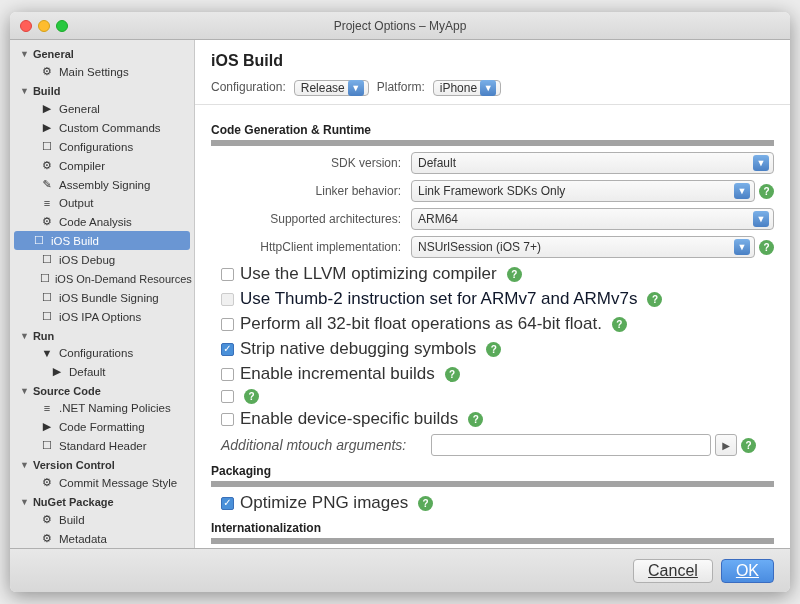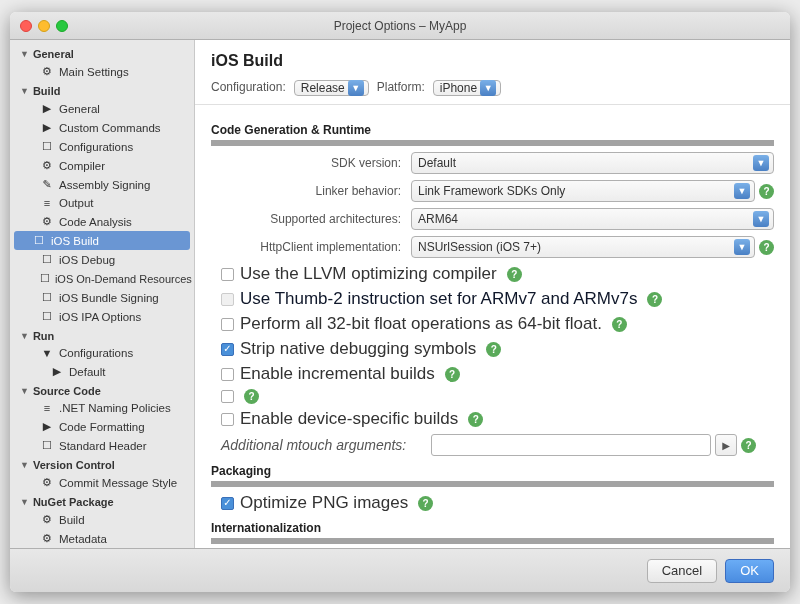--- a/index.html
+++ b/index.html
@@ -337,22 +337,23 @@
       align-items: center;
       justify-content: flex-end;
       padding: 0 16px;
       gap: 8px;
     }
     .btn {
       height: 24px;
       padding: 0 14px;
       border-radius: 4px;
       border: 1px solid #b0b0b0;
-      font-size: 13px;
-      cursor: pointer;
+      font-size: 16px;
+      cursor: pointer;
+      text-decoration: underline;
     }
     .btn-cancel {
       background: linear-gradient(to bottom, #fafafa, #e8e8e8);
       color: #333;
     }
     .btn-ok {
       background: linear-gradient(to bottom, #6aacf5, #4a8ce0);
       color: white;
       border-color: #3a6cc0;
     }

